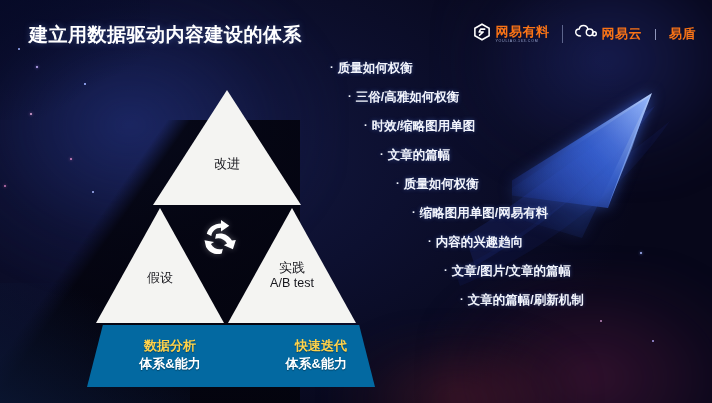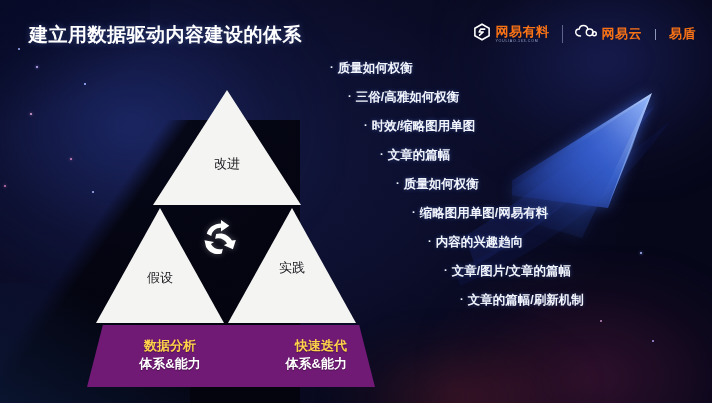--- a/index.html
+++ b/index.html
@@ -176,21 +176,21 @@
     left: 199px; top: 203px;
     width: 44px; height: 44px;
   }
   .recycle svg { display:block; filter: drop-shadow(0 0 3px rgba(255,255,255,0.3)); }
 
   .base-bar {
     position: absolute;
     left: 87px; top: 315px;
     width: 288px; height: 62px;
     clip-path: polygon(5.5% 0%, 94.5% 0%, 100% 100%, 0% 100%);
-    background: #701a75;
+    background: #0369a1;
   }
   .base-col {
     position: absolute;
     top: 12px;
     text-align: center;
     line-height: 1.35;
   }
   .base-col.left { left: 28px; width: 110px; }
   .base-col.right { left: 150px; width: 110px; text-align: right; }
   .base-line1 {
@@ -326,20 +326,21 @@
       <div class="tri-label">改进</div>
     </div>
 
     <div class="tri tri-left">
       <div class="tri-label">假设</div>
     </div>
 
     <div class="tri tri-right">
       <div class="tri-label">
         <span>实践</span>
+        <span class="sub">A/B test</span>
       </div>
     </div>
 
     <div class="recycle">
       <svg width="44" height="44" viewBox="0 0 48 48">
         <g fill="#ffffff">
           <path d="M24 7.5 L33 13.8 L24 20.1 L24 16.2 C18.6 16.2 14.2 20.0 13.4 25.0 L8.5 22.6 C10.3 15.9 16.5 11.4 24 11.4 Z"></path>
           <path d="M40.2 29.4 L37.0 39.6 L27.2 35.3 L30.6 33.4 C28.0 28.7 22.4 26.4 17.6 28.2 L18.7 22.9 C25.4 20.9 32.6 23.9 35.9 30.1 Z"></path>
           <path d="M8.4 40.2 L6.0 29.8 L16.4 31.7 L13.0 33.7 C15.6 38.4 21.2 40.7 26.0 38.9 L24.8 44.2 C18.2 46.1 11.0 43.2 7.7 37.0 Z"></path>
         </g>

